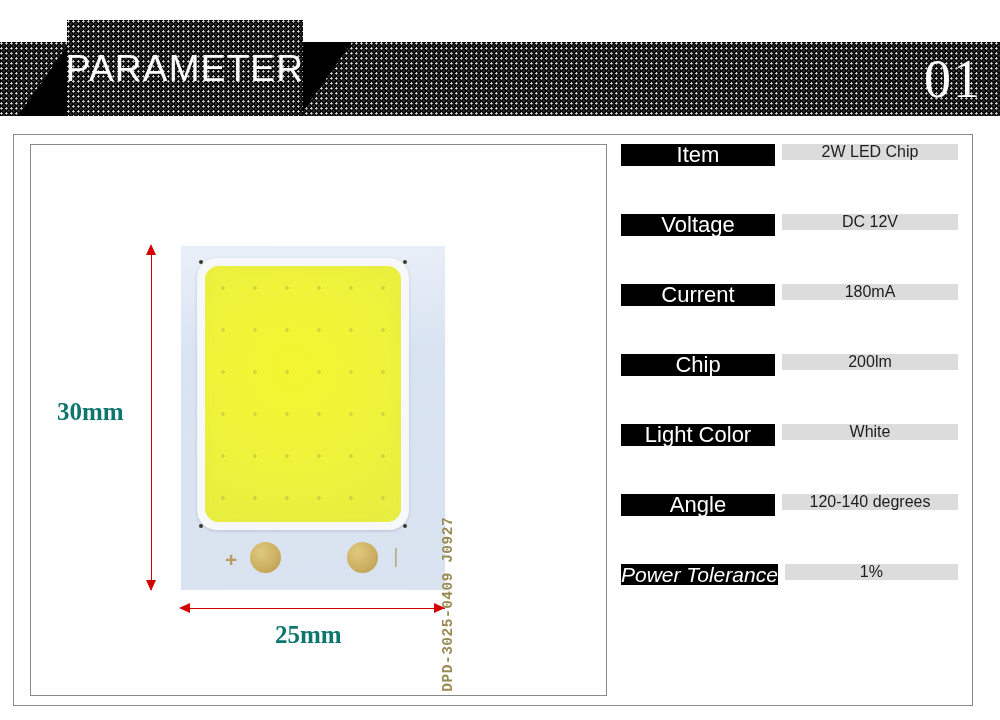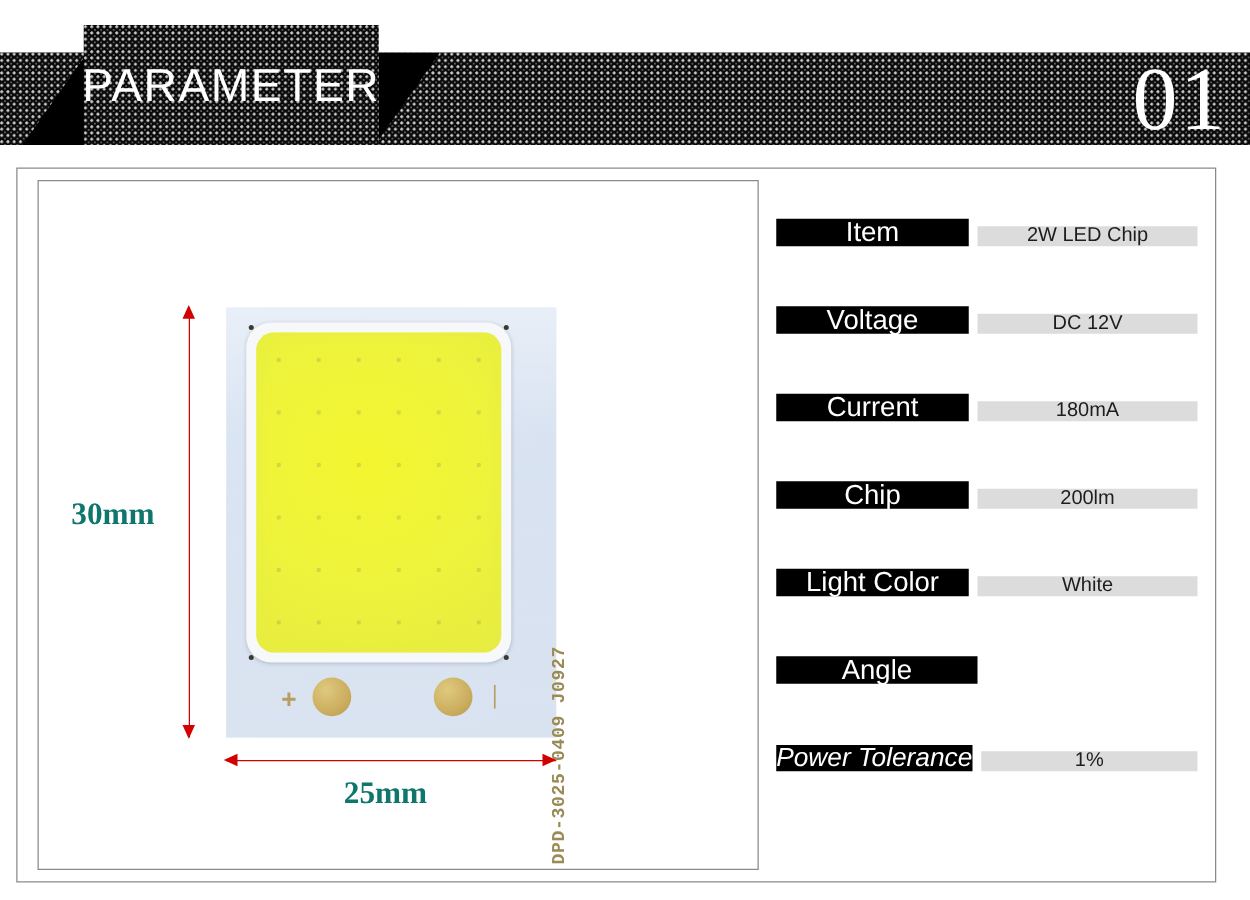--- a/index.html
+++ b/index.html
@@ -88,21 +88,21 @@
 
   #banner-number {
     position: absolute;
     right: 18px;
     top: 42px;
     height: 74px;
     display: flex;
     align-items: center;
     color: #ffffff;
     font-family: "Liberation Serif", serif;
-    font-size: 72px;
+    font-size: 54px;
     font-weight: 400;
     line-height: 1;
     letter-spacing: 2px;
   }
 
   
   #content-frame {
     position: absolute;
     left: 13px;  top: 134px;
     width: 960px; height: 572px;
@@ -279,21 +279,21 @@
 
   
   #spec-table {
     position: absolute;
     left: 621px; top: 144px;
     width: 337px;
   }
   .spec-row {
     position: relative;
     display: flex;
-    align-items: flex-end;
+    align-items: flex-start;
     height: 53px;
     margin-bottom: 17px;
   }
   .spec-row:last-child { margin-bottom: 0; }
 
   .spec-label {
     width: 161px;
     background: #000000;
     color: #ffffff;
     display: flex;
@@ -390,18 +390,19 @@
     <div class="spec-row">
       <div class="spec-label">Chip</div>
       <div class="spec-value">200lm</div>
     </div>
     <div class="spec-row">
       <div class="spec-label">Light Color</div>
       <div class="spec-value">White</div>
     </div>
     <div class="spec-row">
       <div class="spec-label">Angle</div>
+      <div class="spec-value">120-140 degrees</div>
     </div>
     <div class="spec-row">
       <div class="spec-label compact">Power Tolerance</div>
       <div class="spec-value">1%</div>
     </div>
   </div>
 
 </body></html>

